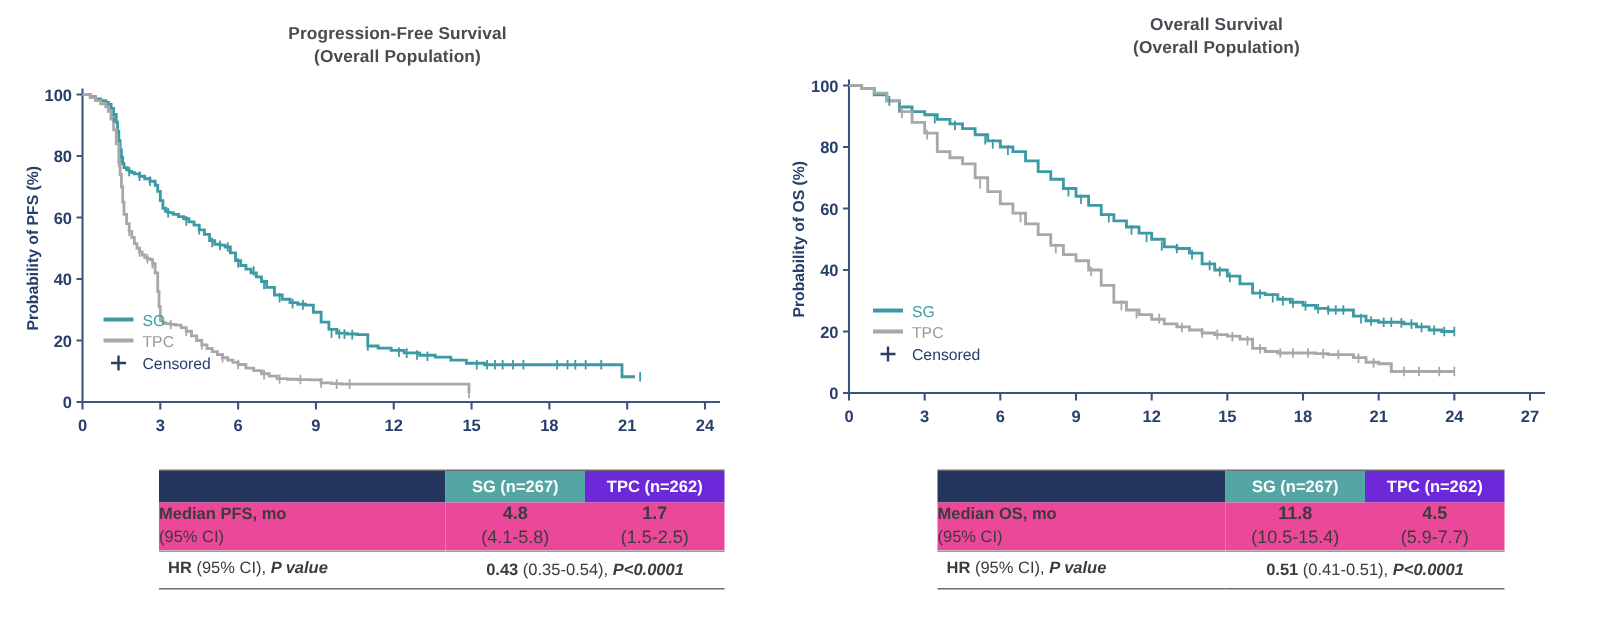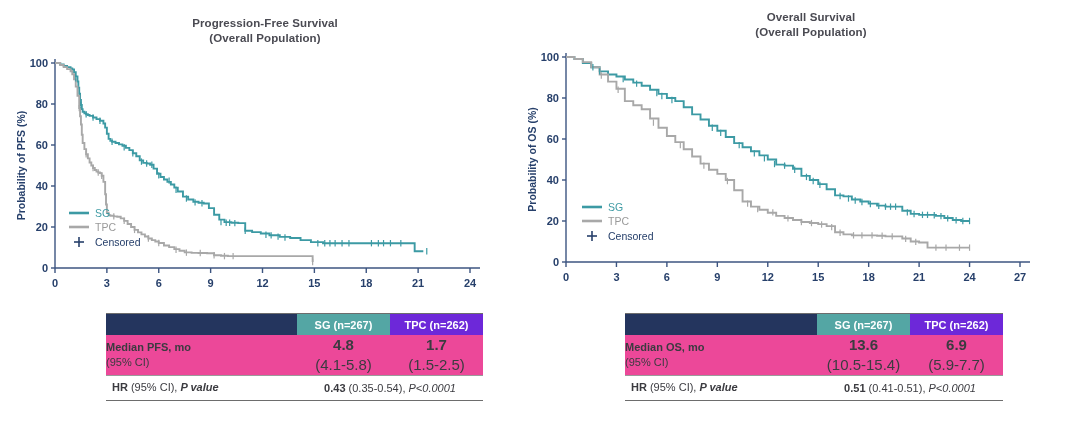--- a/index.html
+++ b/index.html
@@ -39,29 +39,29 @@
 
   .stat-table td{padding:0;vertical-align:middle;}
 
   .hdr-blank{background:#24355e;height:21px;}
   .hdr-sg{background:#54a6a4;color:#ffffff;font-size:11px;font-weight:bold;text-align:center;height:21px;margin-top:40px;}
   .hdr-tpc{background:#6d28d9;color:#ffffff;font-size:11px;font-weight:bold;text-align:center;height:21px;}
 
   .row-shade td{background:#ec4899;}
   .cell-label{font-size:11px;color:#3b3b40;padding-left:6px;line-height:1.32;}
   .cell-label b{color:#3b3b40;}
-  .cell-val{font-size:15px;color:#3b3b40;text-align:center;line-height:1.32;}
+  .cell-val{font-size:12px;color:#3b3b40;text-align:center;line-height:1.32;}
   .cell-val .big{font-weight:bold;}
   .cell-val .ci{font-weight:normal;}
 
   .row-hr td{background:#ffffff;font-size:11px;color:#3b3b40;height:24px;}
   .row-hr .cell-label{padding-left:6px;}
   .hr-val{text-align:center;}
   .hr-val b{font-weight:bold;}
-  .hr-val i{font-style:italic;font-weight:normal;}
+  .hr-val i{font-style:italic;font-weight:bold;}
   .lbl-i{font-style:italic;font-weight:bold;}
 
   .tbl-rule-top{border-top:1.6px solid #6d6d6d;}
   .tbl-rule-mid{border-top:1.2px solid #9b9b9b;}
   .tbl-rule-bot{border-bottom:1.6px solid #6d6d6d;}
 </style>
 </head>
 <body>
 
 <div class="page">
@@ -572,25 +572,25 @@
       <td class="hdr-blank tbl-rule-top"></td>
       <td class="hdr-sg tbl-rule-top" style="width:93px">SG (n=267)</td>
       <td class="hdr-tpc tbl-rule-top" style="width:93px">TPC (n=262)</td>
     </tr>
     <tr class="row-shade">
       <td class="cell-label">
         <b>Median OS, mo</b><br>
         <span>(95% CI)</span>
       </td>
       <td class="cell-val">
-        <span class="big">13.6</span><br>
+        <span class="big">11.8</span><br>
         <span class="ci">(10.5-15.4)</span>
       </td>
       <td class="cell-val">
-        <span class="big">6.9</span><br>
+        <span class="big">4.5</span><br>
         <span class="ci">(5.9-7.7)</span>
       </td>
     </tr>
     <tr class="row-hr">
       <td class="cell-label tbl-rule-mid tbl-rule-bot">
         <b>HR</b><span> (95% CI), </span><span class="lbl-i">P value</span>
       </td>
       <td class="hr-val tbl-rule-mid tbl-rule-bot" colspan="2">
         <b>0.51</b><span> (0.41-0.51), </span><i>P&lt;0.0001</i>
       </td>

